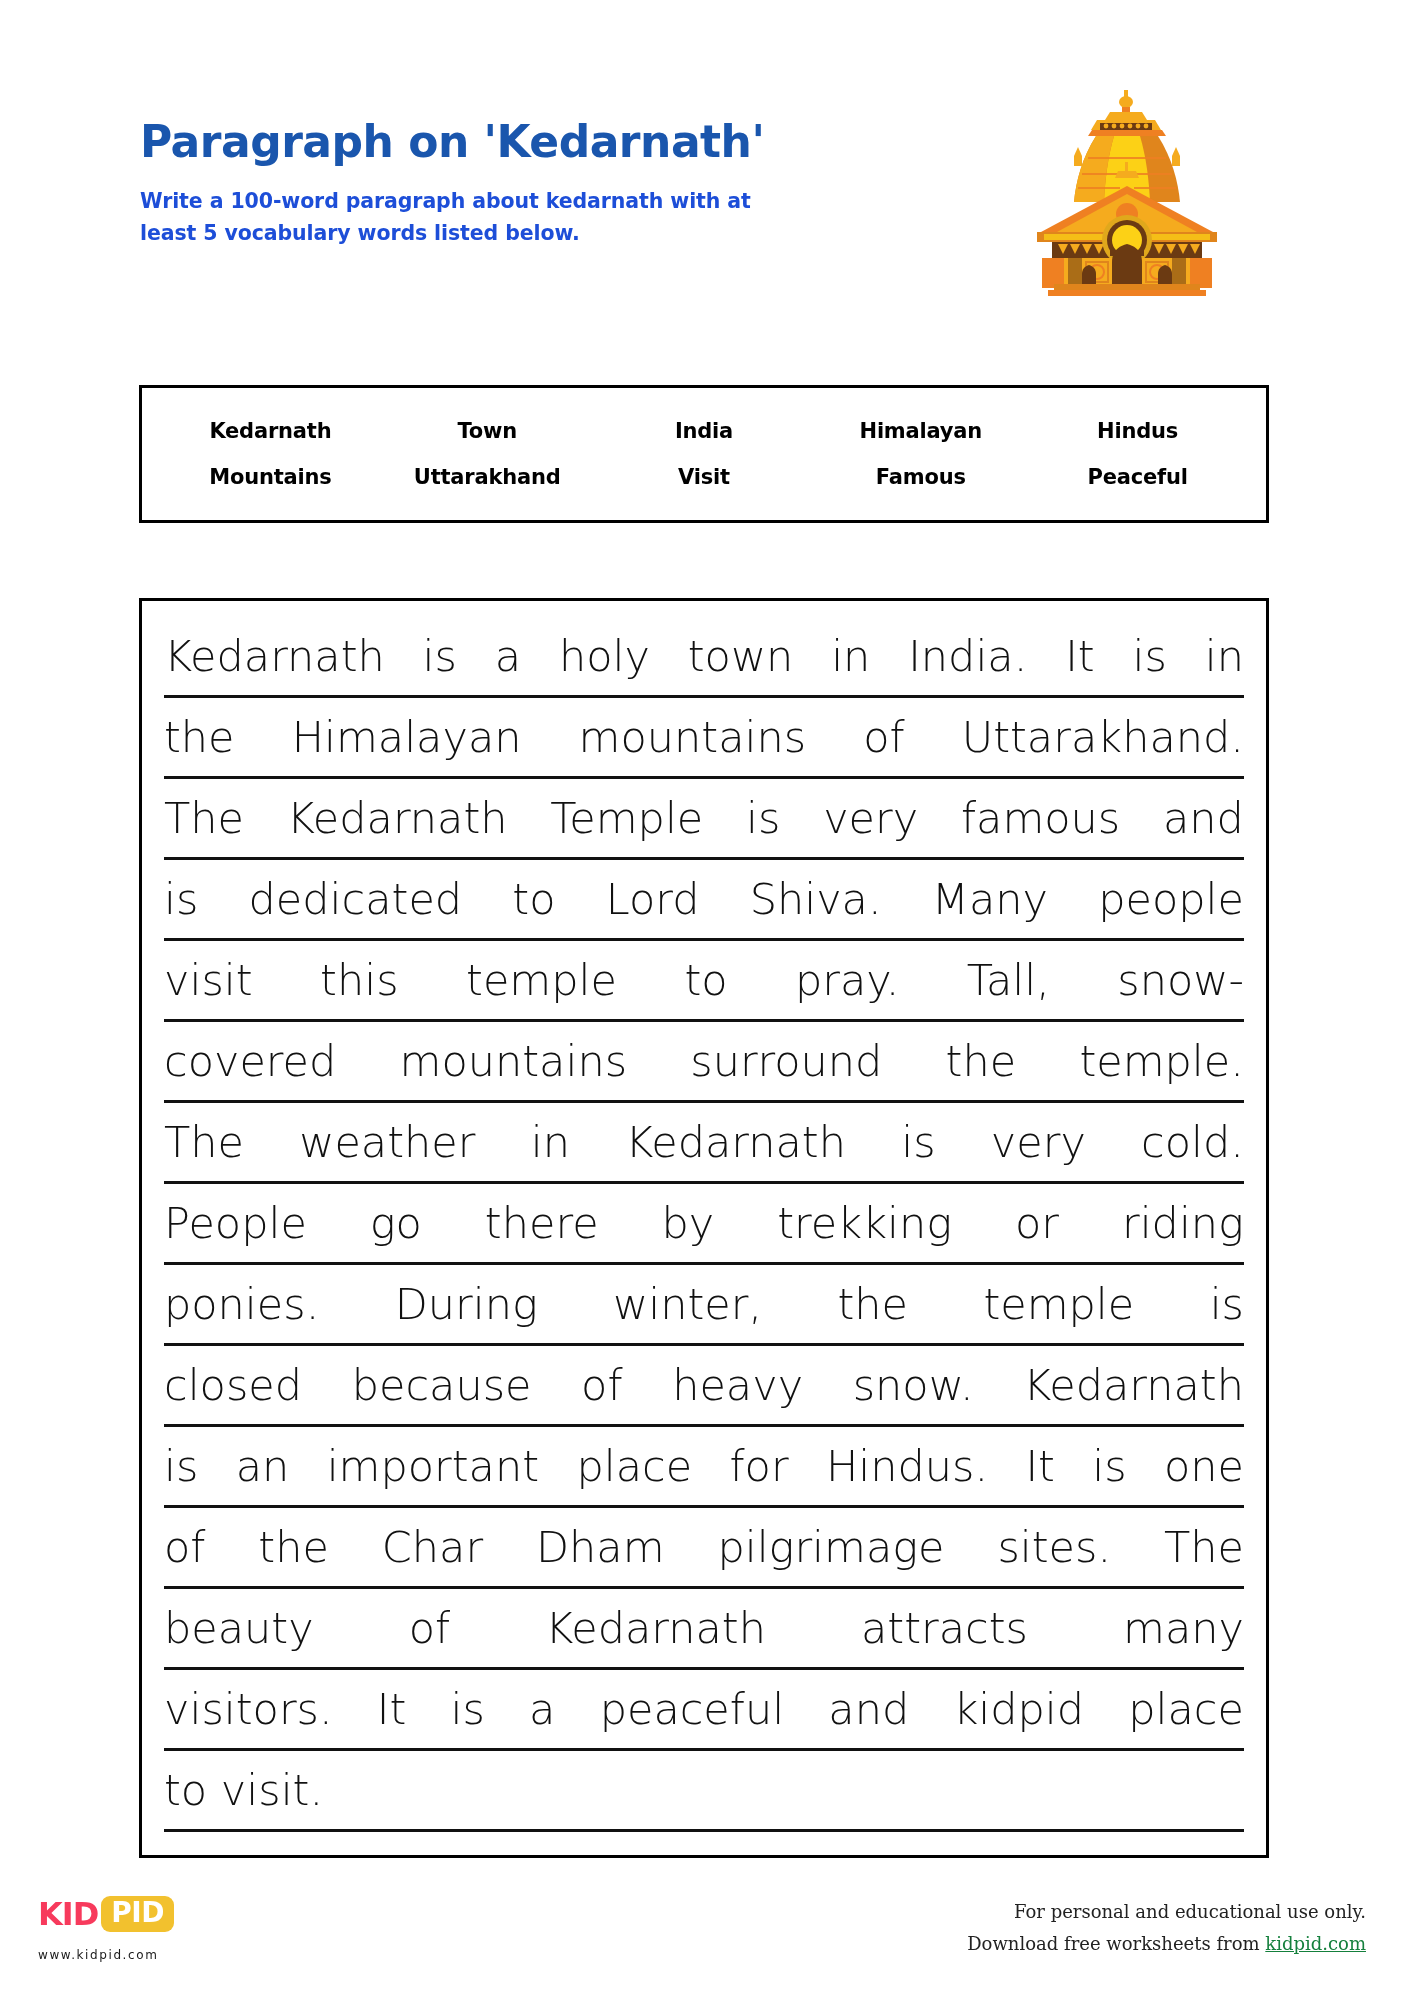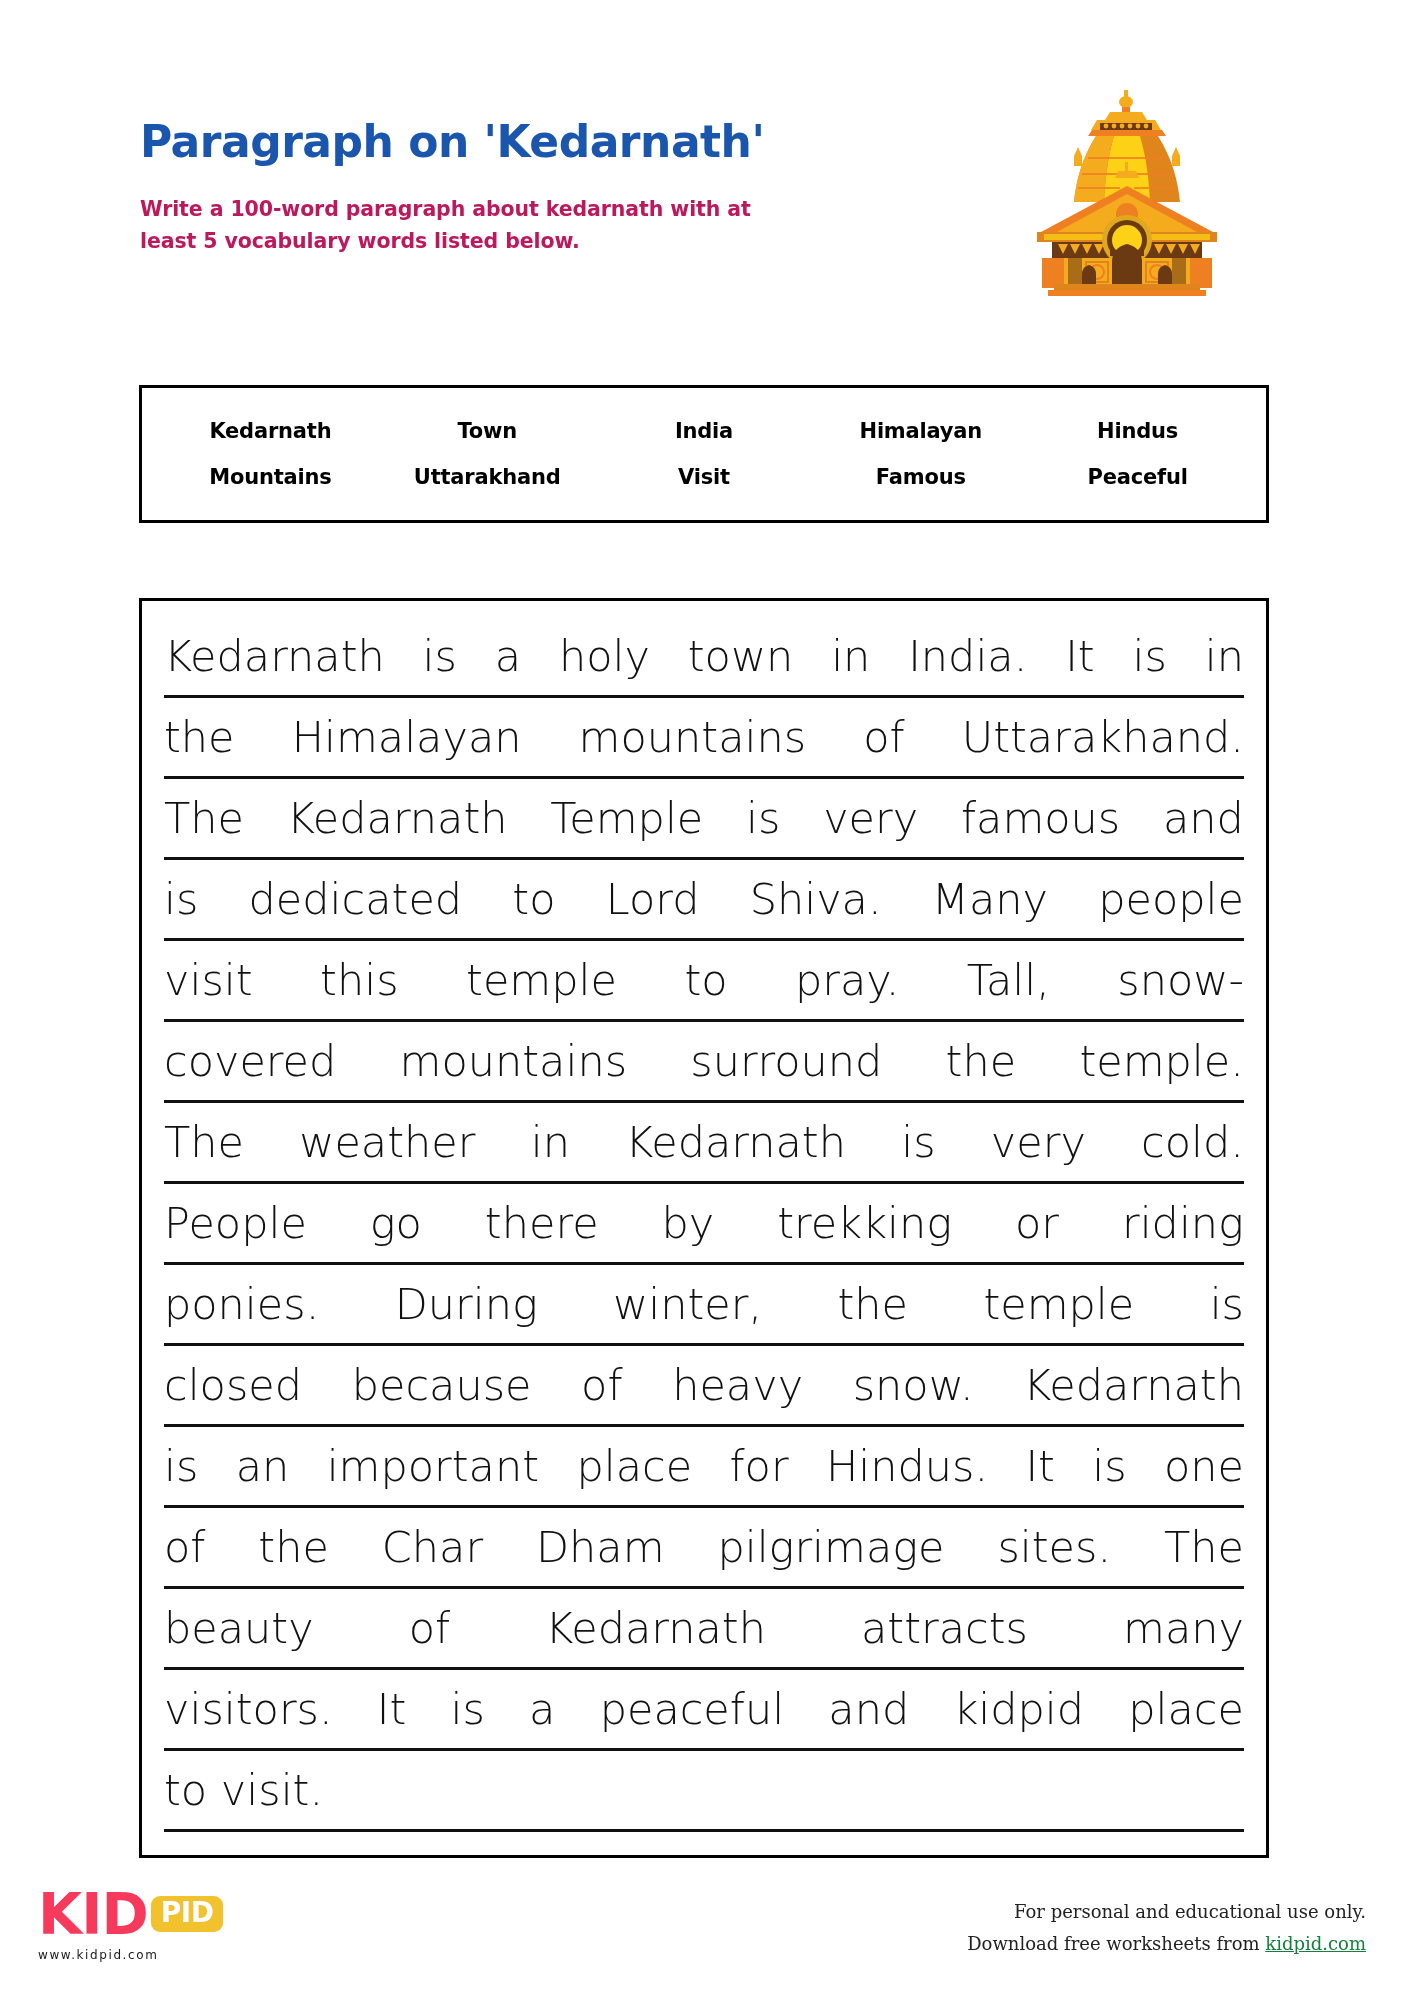--- a/index.html
+++ b/index.html
@@ -27,25 +27,25 @@
   .title {
     font-family: "DejaVu Sans", sans-serif;
     font-size: 44px;
     font-weight: 700;
     letter-spacing: -0.5px;
     color: #1a56ad;
     line-height: 1.1;
     white-space: nowrap;
   }
   .subtitle {
-    margin-top: 28px;
+    margin-top: 20px;
     font-family: "DejaVu Sans", sans-serif;
     font-size: 20.5px;
     font-weight: 700;
-    color: #be185d;
+    color: #1d4ed8;
     line-height: 1.55;
     max-width: 760px;
     letter-spacing: -0.1px;
   }
 
   
   .temple {
     position: absolute;
     left: 1022px;
     top: 88px;
@@ -122,21 +122,21 @@
     top: 1888px;
     width: 260px;
   }
   .logo-row {
     display: flex;
     align-items: center;
     height: 52px;
   }
   .logo-kid {
     font-family: "DejaVu Sans", sans-serif;
-    font-size: 57px;
+    font-size: 32px;
     font-weight: 700;
     color: #f73a5c;
     letter-spacing: -1px;
     line-height: 1;
   }
   .logo-pid-wrap {
     background: #f2c12e;
     border-radius: 9px;
     padding: 2px 10px 4px 10px;
     margin-left: 3px;

